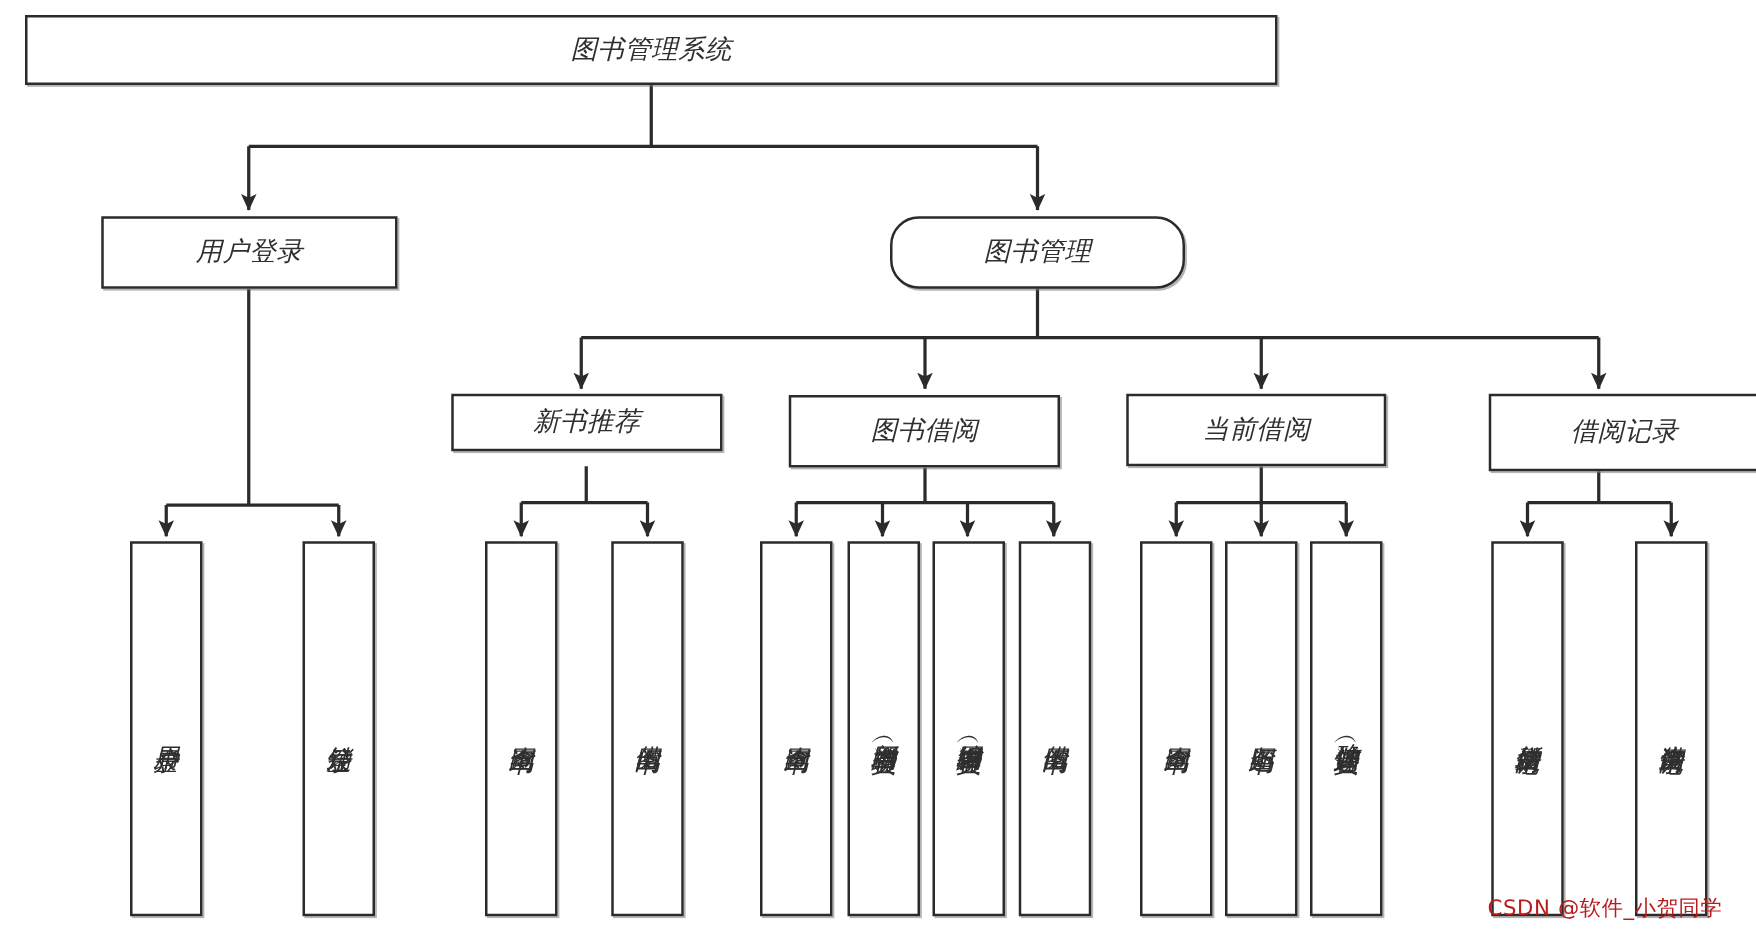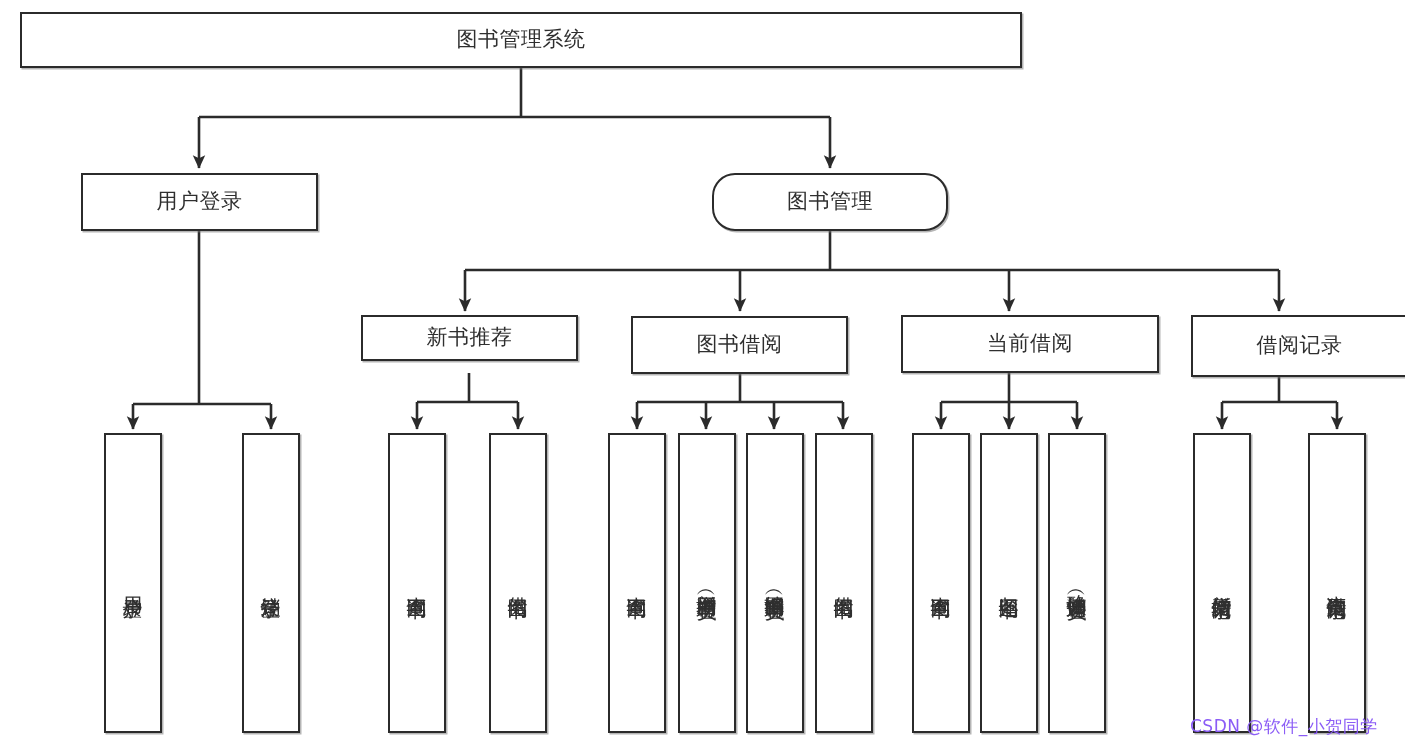--- a/index.html
+++ b/index.html
@@ -36,40 +36,41 @@
     align-items: center;
     justify-content: center;
     color: #2f2f2f;
   }
   .node .label {
     font-size: 21px;
     line-height: 1.12;
     letter-spacing: 0.5px;
     white-space: nowrap;
     text-align: right;
+    font-style: italic;
   }
   
   .node.leaf {
     align-items: center;
     justify-content: center;
     padding: 4px 0;
   }
   .node.leaf .label {
     font-size: 20px;
     line-height: 1.30;
     writing-mode: vertical-rl;
     text-orientation: upright;
     white-space: normal;
     letter-spacing: 1px;
     max-height: 100%;
   }
   .watermark {
     position: absolute;
     font-size: 17px;
-    color: #8b5cf6;
+    color: #b91c1c;
     white-space: nowrap;
     letter-spacing: 0.5px;
     font-family: "DejaVu Sans", "Liberation Sans", sans-serif;
   }
 </style>
 </head>
 <body>
 
 <div id="canvas">
 
@@ -133,21 +134,21 @@
   <div class="node" style="left:712px; top:173px; width:236px; height:58px;border-radius:23px;">
     <span class="label">图书管理</span>
   </div>
 
   <div class="node" style="left:361px; top:315px; width:217px; height:46px;">
     <span class="label">新书推荐</span>
   </div>
   <div class="node" style="left:631px; top:316px; width:217px; height:58px;">
     <span class="label">图书借阅</span>
   </div>
-  <div class="node" style="left:901px; top:315px; width:258px; height:58px;">
+  <div class="node" style="left:901px; top:315px; width:208px; height:58px;">
     <span class="label">当前借阅</span>
   </div>
   <div class="node" style="left:1171px; top:315px; width:217px; height:62px;margin-left:20px;">
     <span class="label">借阅记录</span>
   </div>
 
   <div class="node leaf" style="left:104px; top:433px; width:58px; height:300px;">
     <span class="label">用户登录</span>
   </div>
   <div class="node leaf" style="left:242px; top:433px; width:58px; height:300px;">

